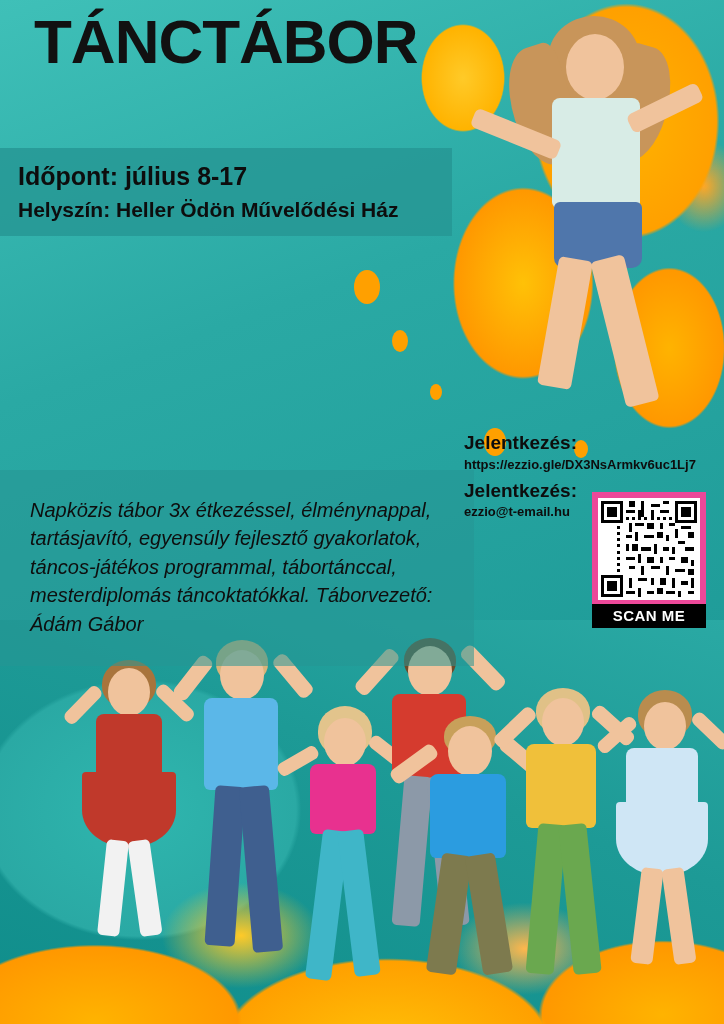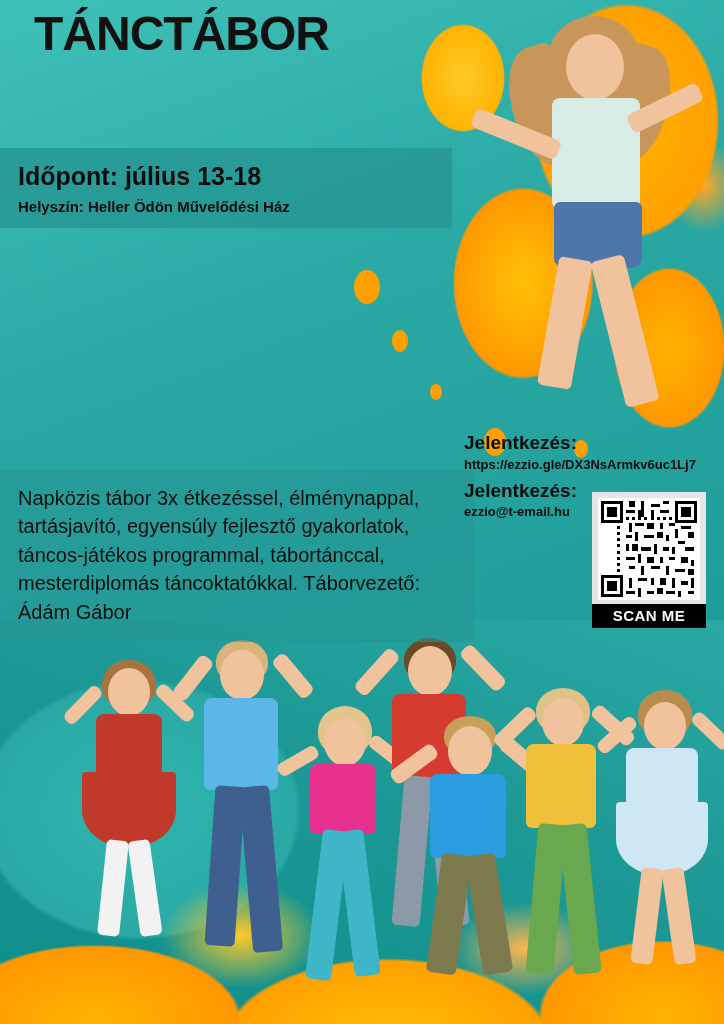--- a/index.html
+++ b/index.html
@@ -64,21 +64,21 @@
     background: radial-gradient(ellipse 260px 210px at 50% 50%, #2fb6ae 0%, #2aa9a4 60%, rgba(42,169,164,0) 62%);
   }
 
   
   .title-block {
     position: absolute;
     left: 34px; top: 10px;
     z-index: 6;
   }
   .title-1 {
-    font-size: 48px;
+    font-size: 62px;
     font-weight: 700;
     color: #111;
     letter-spacing: -1px;
     line-height: 1.02;
     white-space: nowrap;
   }
   .title-2 {
     font-size: 54px;
     font-weight: 700;
     color: #111;
@@ -97,21 +97,21 @@
     background: rgba(38,150,148,0.82);
     z-index: 6;
   }
   .info-line-1 {
     font-size: 25px;
     font-weight: 700;
     color: #0d0d0d;
     margin-bottom: 6px;
   }
   .info-line-2, .info-line-3 {
-    font-size: 15px;
+    font-size: 21px;
     font-weight: 700;
     color: #0d0d0d;
     line-height: 1.28;
   }
   .deadline {
     position: absolute;
     left: 18px; top: 288px;
     font-size: 24px;
     font-weight: 600;
     color: #0d0d0d;
@@ -138,24 +138,25 @@
   
   .desc {
     position: absolute;
     left: 0; top: 470px;
     width: 440px;
     padding: 14px 16px 16px 18px;
     background: rgba(38,150,148,0.55);
     z-index: 6;
   }
   .desc p {
-    margin: 0;
+    margin: 12px;
     font-size: 20px;
     color: #0e0e0e;
     line-height: 1.42;
+    font-style: italic;
   }
 
   
   .contact {
     position: absolute;
     left: 464px; top: 430px;
     width: 240px;
     z-index: 7;
   }
   .contact .lbl {
@@ -170,21 +171,21 @@
     color: #0d0d0d;
     line-height: 1.4;
     word-break: break-all;
   }
 
   
   .qr-wrap {
     position: absolute;
     left: 592px; top: 492px;
     width: 114px;
-    background: #e5e5e5;
+    background: #ec4899;
     padding: 6px 6px 0 6px;
     box-sizing: border-box;
     z-index: 8;
   }
   .qr-code {
     width: 102px; height: 102px;
     display: block;
   }
   .scan-me {
     background: #000;
@@ -312,21 +313,21 @@
     <div class="arm" style="left:76px; top:34px; width:46px; height:14px; transform:rotate(44deg);"></div>
     <div class="leg" style="left:24px; top:178px; width:22px; height:96px; background:#f0c39c; transform:rotate(7deg);"></div>
     <div class="leg" style="left:56px; top:178px; width:22px; height:96px; background:#f0c39c; transform:rotate(-8deg);"></div>
   </div>
 
   <div class="title-block">
     <div class="title-1">TÁNCTÁBOR</div>
   </div>
 
   <div class="info-band">
-    <div class="info-line-1">Időpont: július 13-18</div>
+    <div class="info-line-1">Időpont: július 8-17</div>
     <div class="info-line-2">Helyszín: Heller Ödön Művelődési Ház</div>
   </div>
 
 
 
   <div class="desc">
     <p>Napközis tábor 3x étkezéssel, élménynappal, tartásjavító, egyensúly fejlesztő gyakorlatok, táncos-játékos programmal, tábortánccal, mesterdiplomás táncoktatókkal. Táborvezető: Ádám Gábor</p>
   </div>
 
   <div class="contact">

